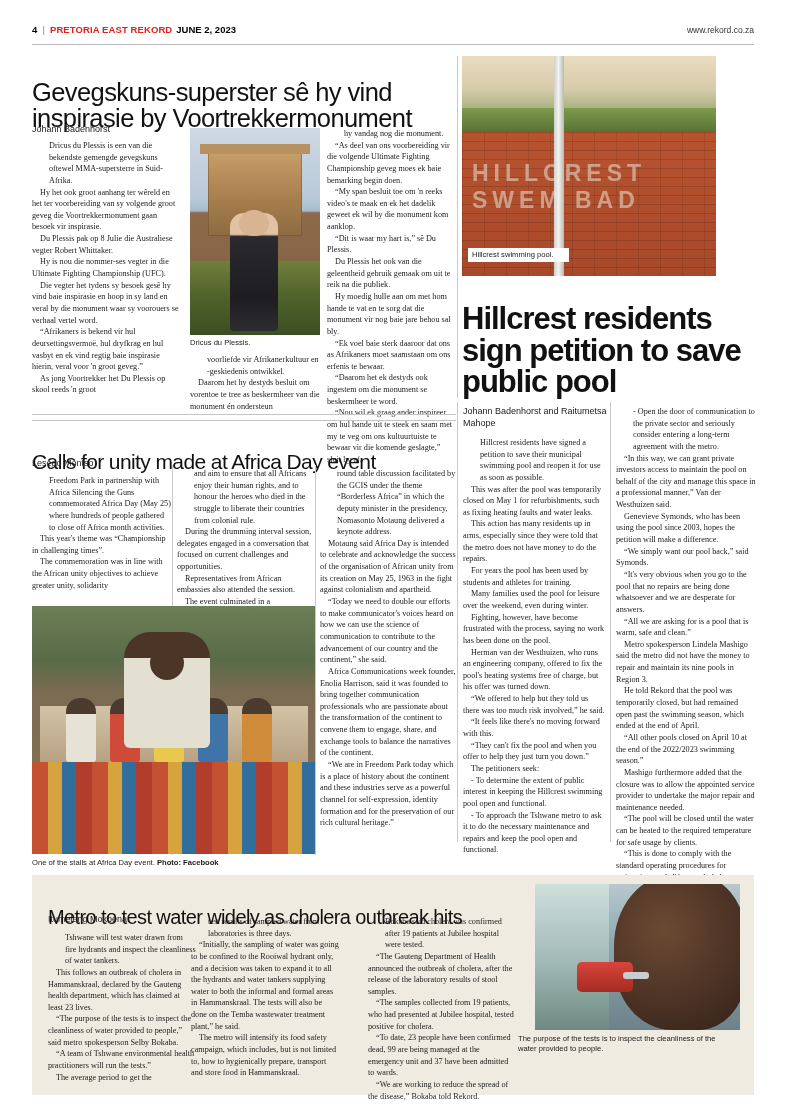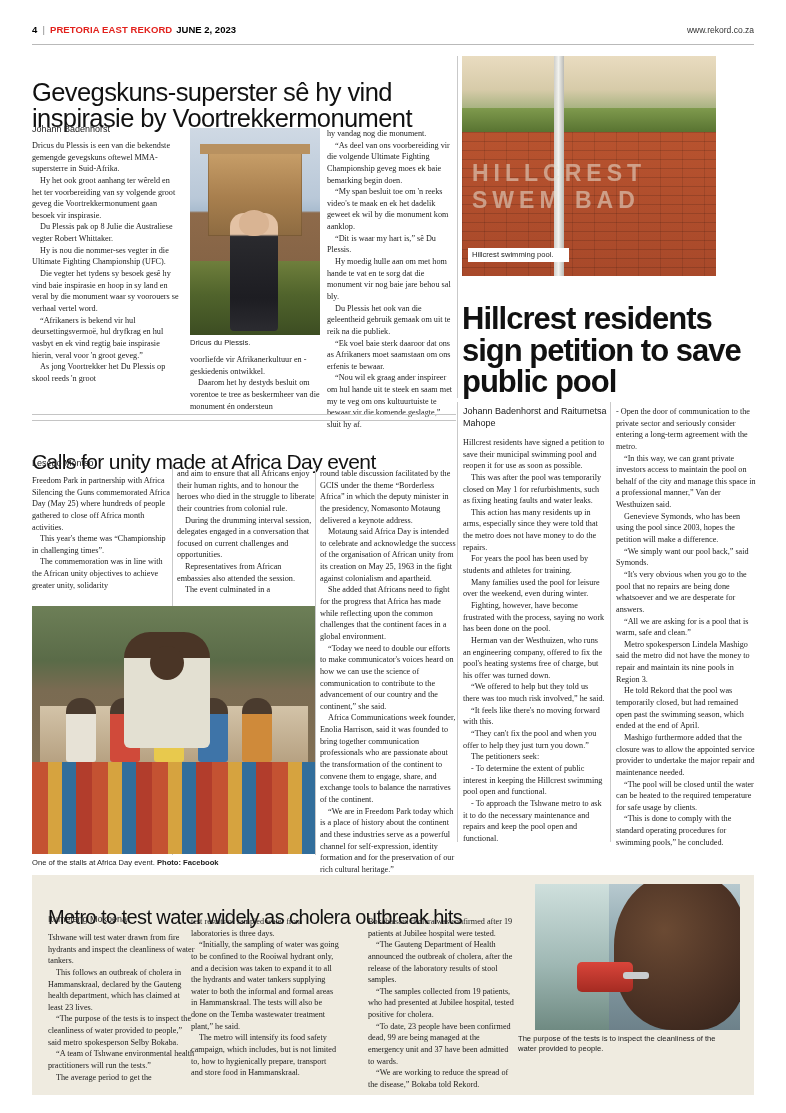--- a/index.html
+++ b/index.html
@@ -57,21 +57,21 @@
     line-height: 1.28;
   }
   .body-col {
     font-family: "Liberation Serif", serif;
     font-size: 8.2px;
     line-height: 1.42;
     color: #1b1b1b;
     text-align: left;
   }
   .body-col p { margin: 0; text-indent: 8px; }
-  .body-col p.first { text-indent: 0; }
+  .body-col p.first { text-indent: 0; margin-left: 17px; }
   .caption {
     font-family: "Liberation Sans", sans-serif;
     font-size: 7.6px;
     color: #1b1b1b;
     line-height: 1.3;
   }
   .caption b { font-weight: 700; }
   .rule-thin { border-top: 1px solid #c4c4c4; height: 0; }
   .rule-vert { border-left: 1px solid #c9c9c9; width: 0; }
 
@@ -280,23 +280,24 @@
   <div id="mma-col2b" class="body-col">
       <p class="first">voorliefde vir Afrikanerkultuur en -geskiedenis ontwikkel.</p>
       <p>Daarom het hy destyds besluit om vorentoe te tree as beskermheer van die monument én ondersteun</p>
     </div>
 
   <div id="mma-col3" class="body-col">
       <p class="first">hy vandag nog die monument.</p>
       <p>“As deel van ons voorbereiding vir die volgende Ultimate Fighting Championship geveg moes ek baie bemarking begin doen.</p>
       <p>“My span besluit toe om 'n reeks video's te maak en ek het dadelik geweet ek wil by die monument kom aanklop.</p>
       <p>“Dit is waar my hart is,” sê Du Plessis.</p>
+      <p>Du Plessis het ook van die geleentheid gebruik gemaak om uit te reik na die publiek.</p>
       <p>Hy moedig hulle aan om met hom hande te vat en te sorg dat die monument vir nog baie jare behou sal bly.</p>
-      <p>Du Plessis het ook van die geleentheid gebruik gemaak om uit te reik na die publiek.</p>
       <p>“Ek voel baie sterk daaroor dat ons as Afrikaners moet saamstaan om ons erfenis te bewaar.</p>
+      <p>“Daarom het ek destyds ook ingestem om die monument se beskermheer te word.</p>
       <p>“Nou wil ek graag ander inspireer om hul hande uit te steek en saam met my te veg om ons kultuurtuiste te bewaar vir die komende geslagte,” sluit hy af.</p>
     </div>
   <div id="mma-rule" class="rule-thin"></div>
 
   <div class="rule-vert" id="hc-vrule3"></div>
   <div id="hc-photo">
     <div class="sky"></div>
     <div class="hedge"></div>
     <div class="wall"></div>
     <div class="pipe"></div>
@@ -327,20 +328,21 @@
     </div>
   <div id="hc-col2" class="body-col">
       <p class="first">- Open the door of communication to the private sector and seriously consider entering a long-term agreement with the metro.</p>
       <p>“In this way, we can grant private investors access to maintain the pool on behalf of the city and manage this space in a professional manner,” Van der Westhuizen said.</p>
       <p>Genevieve Symonds, who has been using the pool since 2003, hopes the petition will make a difference.</p>
       <p>“We simply want our pool back,” said Symonds.</p>
       <p>“It's very obvious when you go to the pool that no repairs are being done whatsoever and we are desperate for answers.</p>
       <p>“All we are asking for is a pool that is warm, safe and clean.”</p>
       <p>Metro spokesperson Lindela Mashigo said the metro did not have the money to repair and maintain its nine pools in Region 3.</p>
       <p>He told Rekord that the pool was temporarily closed, but had remained open past the swimming season, which ended at the end of April.</p>
+      <p>“All other pools closed on April 10 at the end of the 2022/2023 swimming season.”</p>
       <p>Mashigo furthermore added that the closure was to allow the appointed service provider to undertake the major repair and maintenance needed.</p>
       <p>“The pool will be closed until the water can be heated to the required temperature for safe usage by clients.</p>
       <p>“This is done to comply with the standard operating procedures for swimming pools,” he concluded.</p>
     </div>
 
   <div id="ad-rule-top" class="rule-thin"></div>
   <div id="ad-head">
     <div class="hl">Calls for unity made at Africa Day event</div>
   </div>
   <div id="ad-byline" class="byline">Lesego Montso</div>
@@ -353,21 +355,20 @@
     </div>
   <div id="ad-col2" class="body-col">
       <p class="first">and aim to ensure that all Africans enjoy their human rights, and to honour the heroes who died in the struggle to liberate their countries from colonial rule.</p>
       <p>During the drumming interval session, delegates engaged in a conversation that focused on current challenges and opportunities.</p>
       <p>Representatives from African embassies also attended the session.</p>
       <p>The event culminated in a</p>
     </div>
   <div id="ad-col3" class="body-col">
       <p class="first">round table discussion facilitated by the GCIS under the theme “Borderless Africa” in which the deputy minister in the presidency, Nomasonto Motaung delivered a keynote address.</p>
       <p>Motaung said Africa Day is intended to celebrate and acknowledge the success of the organisation of African unity from its creation on May 25, 1963 in the fight against colonialism and apartheid.</p>
-      <p>She added that Africans need to fight for the progress that Africa has made while reflecting upon the common challenges that the continent faces in a global environment.</p>
       <p>“Today we need to double our efforts to make communicator's voices heard on how we can use the science of communication to contribute to the advancement of our country and the continent,” she said.</p>
       <p>Africa Communications week founder, Enolia Harrison, said it was founded to bring together communication professionals who are passionate about the transformation of the continent to convene them to engage, share, and exchange tools to balance the narratives of the continent.</p>
       <p>“We are in Freedom Park today which is a place of history about the continent and these industries serve as a powerful channel for self-expression, identity formation and for the preservation of our rich cultural heritage.”</p>
     </div>
 
   <div id="ad-photo">
     <div class="shelf"></div>
     <div class="doll d1"></div>
     <div class="doll d2"></div>
     <div class="doll d3"></div>

